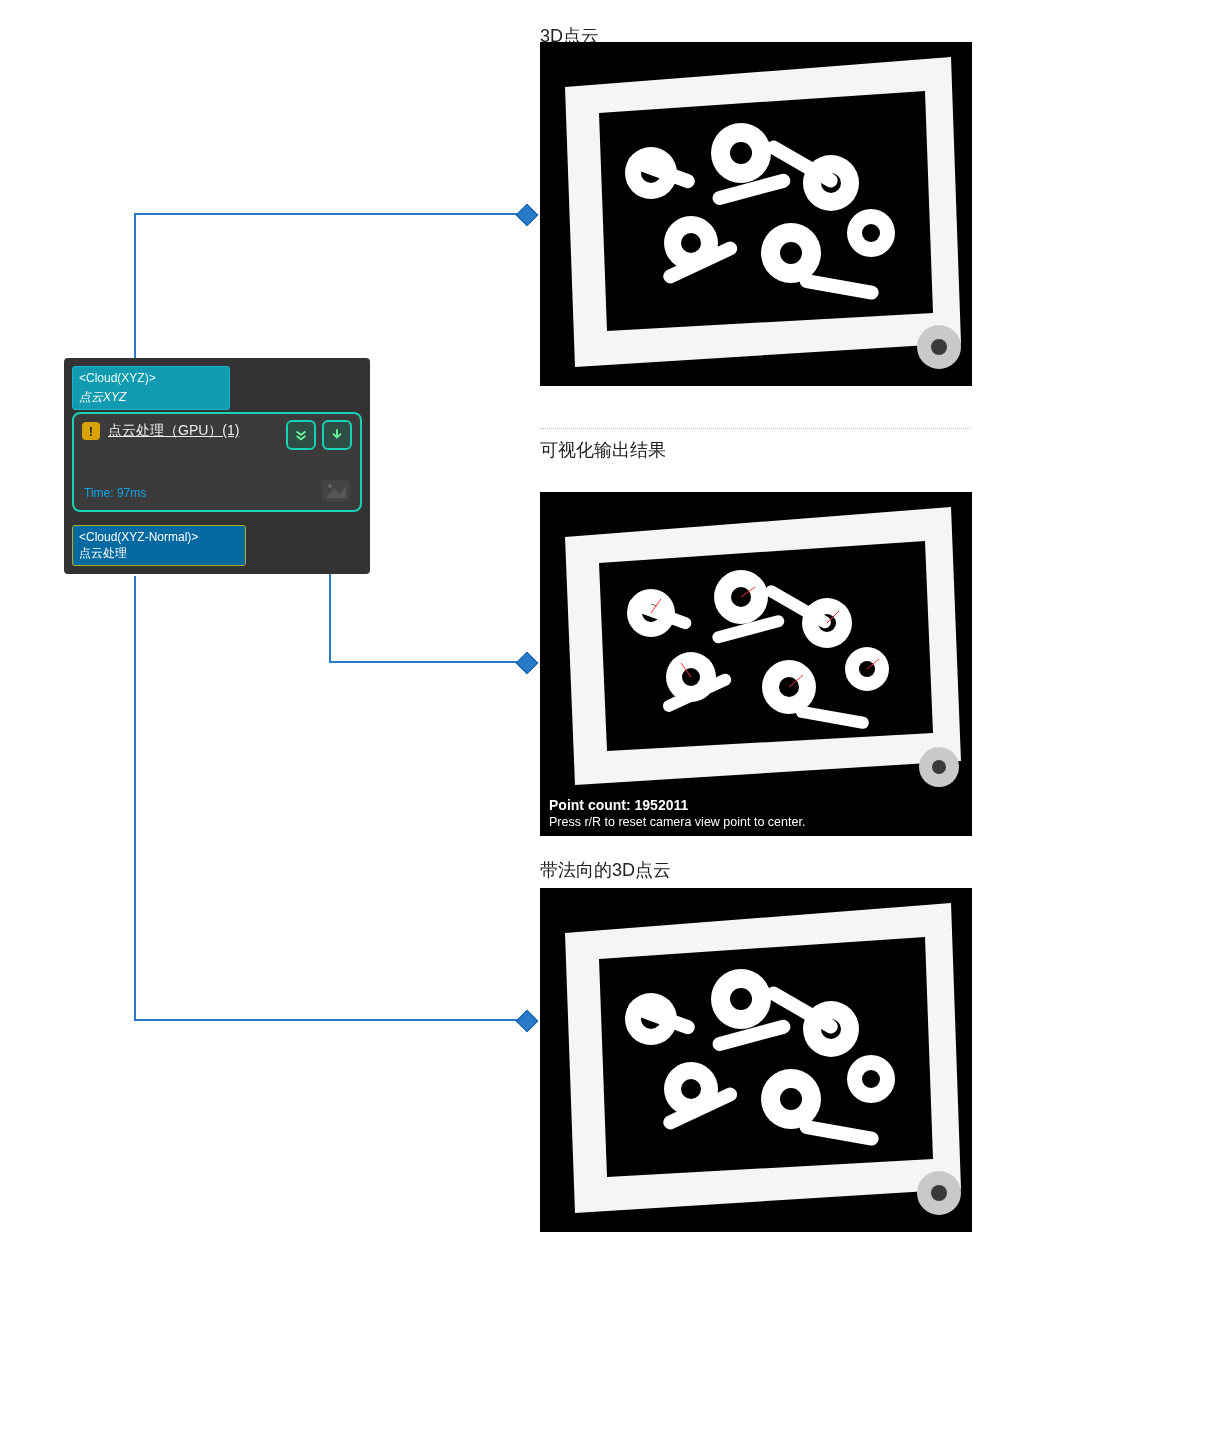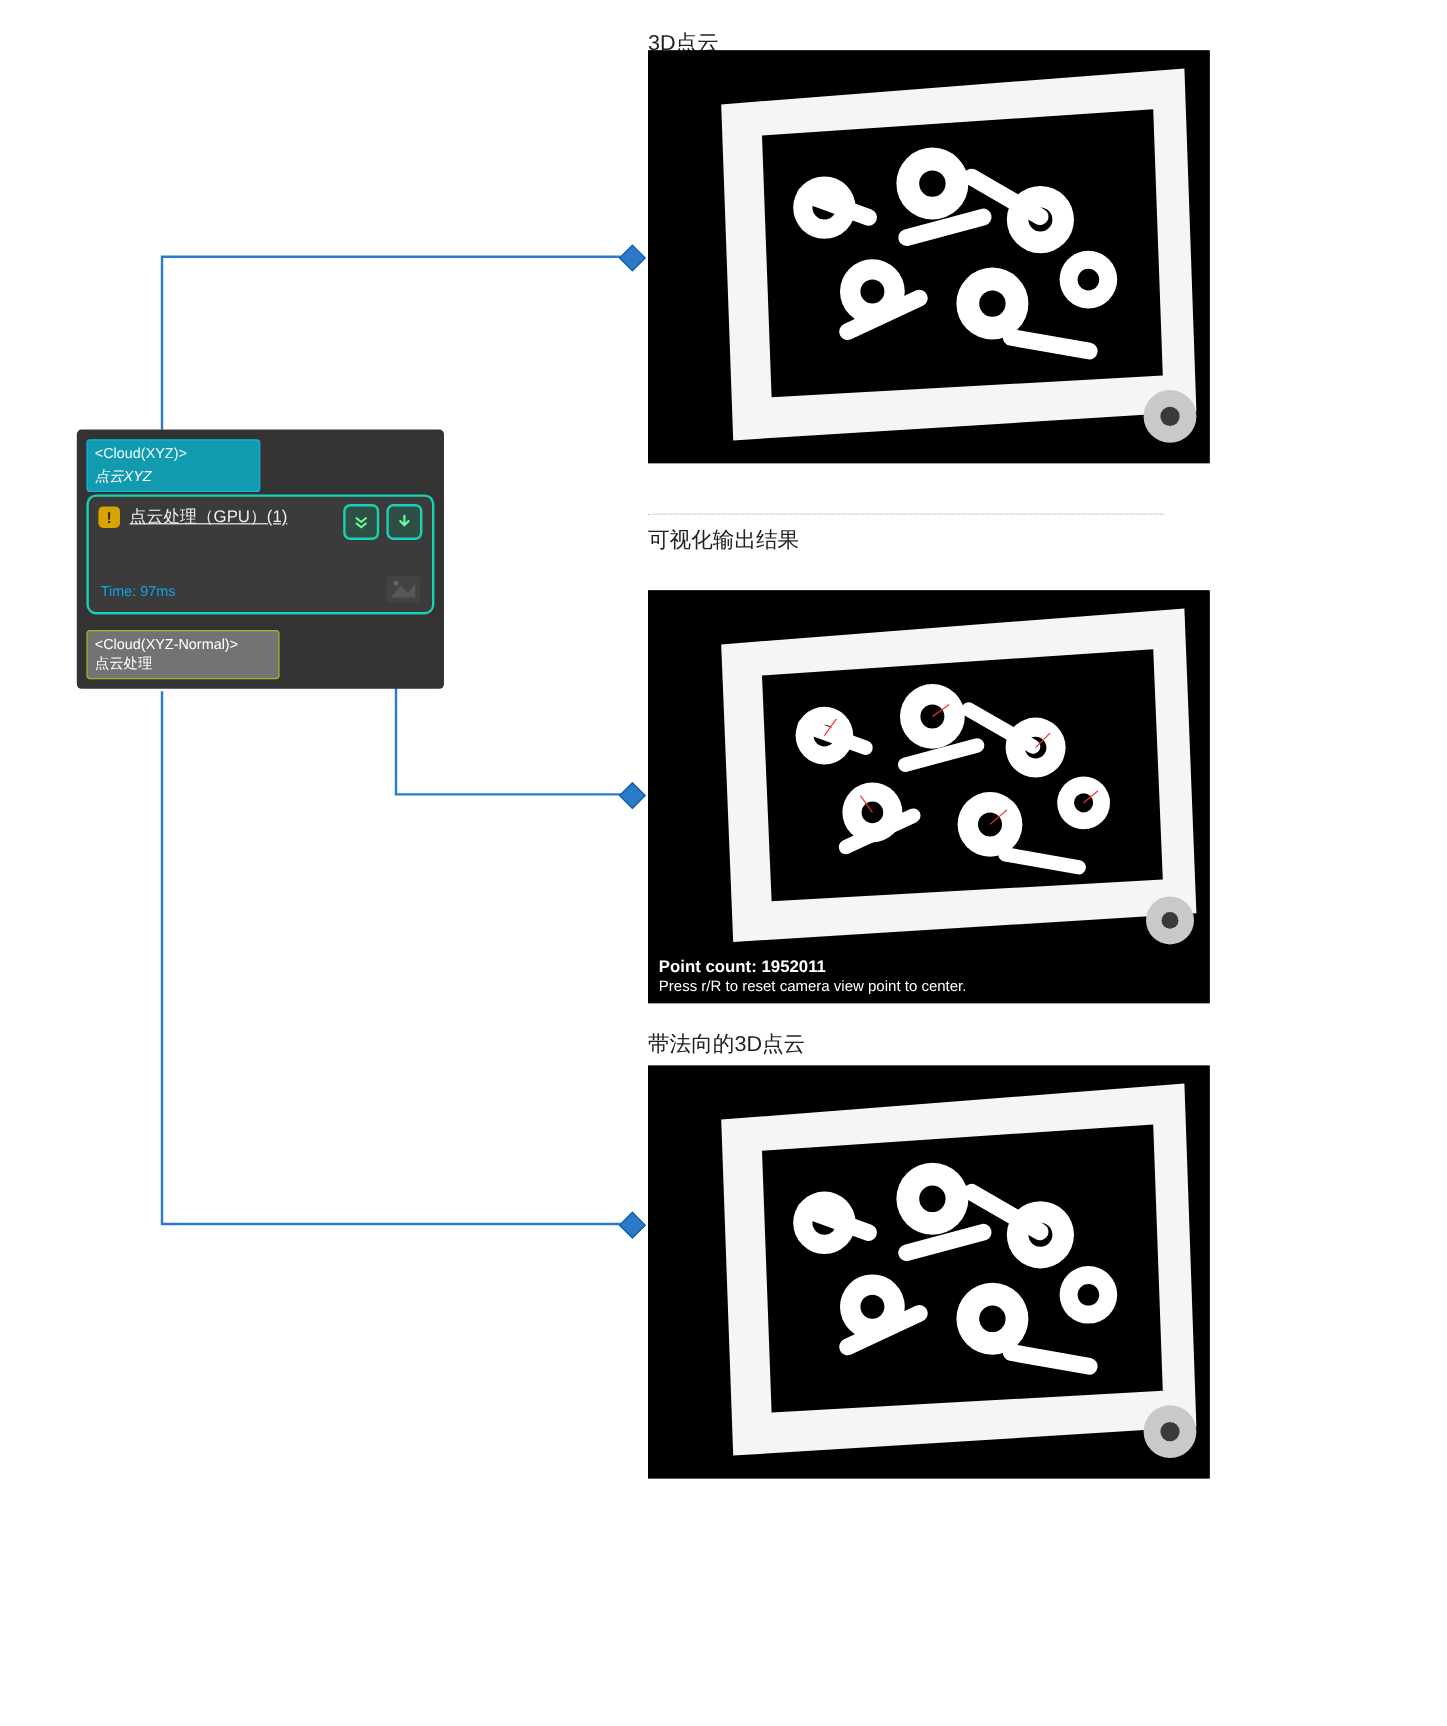--- a/index.html
+++ b/index.html
@@ -4,47 +4,47 @@
 <style>
   html,body{margin:0;padding:0;background:#ffffff;font-family:"Helvetica Neue",Arial,"Microsoft YaHei",sans-serif;}
   .stage{position:relative;width:1206px;height:1438px;}
 
   
   .node{
     position:absolute;left:64px;top:358px;width:306px;height:216px;
     background:#333333;border-radius:4px;color:#fff;
   }
   .port{
-    position:absolute;left:8px;width:128px;border-radius:3px;padding:4px 9px 4px 6px;
+    position:absolute;left:8px;width:128px;border-radius:3px;padding:4px 22px 4px 6px;
     font-size:12px;line-height:15px;font-family:Arial,sans-serif;
   }
   .port.in{top:8px;background:#129ab0;border:1px solid #12b7cf;}
   .port.in .type{color:#e8ffff;}
   .port.in .lbl{color:#ffffff;margin-top:4px;font-style:italic;}
-  .port.out{bottom:8px;width:144px;background:#737373;border:1px solid #b0b01d;}
+  .port.out{bottom:8px;width:144px;background:#0369a1;border:1px solid #b0b01d;}
   .port.out .type{color:#ffffff;}
   .port.out .lbl{color:#ffffff;margin-top:1px;}
 
   .op{
     position:absolute;left:8px;right:8px;top:54px;height:96px;
     border:2px solid #17d2b4;border-radius:8px;background:#3b3b3b;
   }
   .op-row{display:flex;align-items:center;padding:8px 8px 0 8px;gap:8px;}
   .warn{width:18px;height:18px;border-radius:4px;background:#d8a300;display:flex;align-items:center;justify-content:center;color:#2b2b2b;font-weight:bold;font-size:13px;font-family:Arial;}
   .op-title{font-size:14px;color:#eee;text-decoration:underline;}
   .op-ctrls{position:absolute;right:8px;top:6px;display:flex;gap:6px;}
   .ctl{width:26px;height:26px;border-radius:6px;border:2px solid #17d2b4;background:#2f4f46;display:flex;align-items:center;justify-content:center;}
   .op-time{position:absolute;left:10px;bottom:10px;font-size:12px;color:#0ea5e9;}
   .op-img{position:absolute;right:10px;bottom:8px;width:28px;height:22px;opacity:.55;}
 
   
   .panel-title{position:absolute;font-size:18px;color:#222;}
   .pc{
     position:absolute;width:430px;height:342px;background:#000;border:1px solid #000;
-    box-shadow:0 0 0 1px #000 inset;overflow:hidden;padding-left:36px;
+    box-shadow:0 0 0 1px #000 inset;overflow:hidden;
   }
   .pc svg{width:100%;height:100%;display:block;}
   .pc .overlay{position:absolute;left:8px;bottom:6px;font-size:14px;color:#fff;font-weight:600;font-family:Arial;text-shadow:0 0 2px #000;}
   .pc .overlay .l2{font-weight:500;font-size:12.5px;margin-top:2px;}
 
   .divider{position:absolute;border-top:1px dotted #bbb;height:0;}
 
   
   .diamond{position:absolute;width:14px;height:14px;transform:rotate(45deg);background:#2b7ac9;border:1px solid #0e5fa8;}
 

